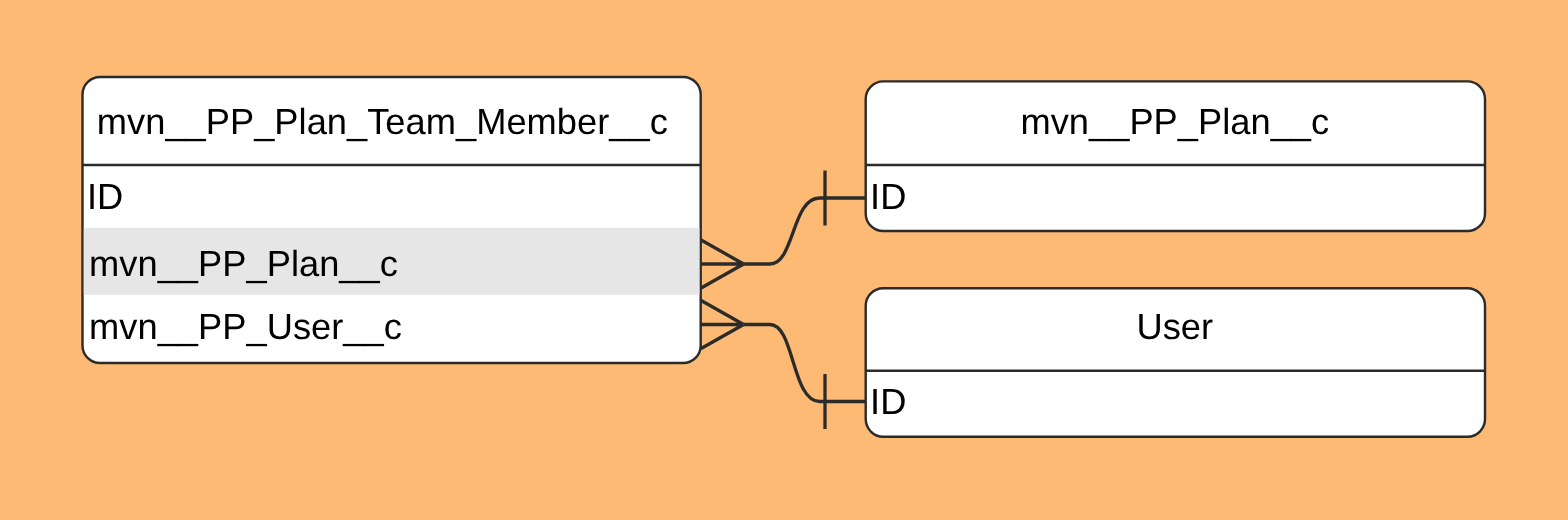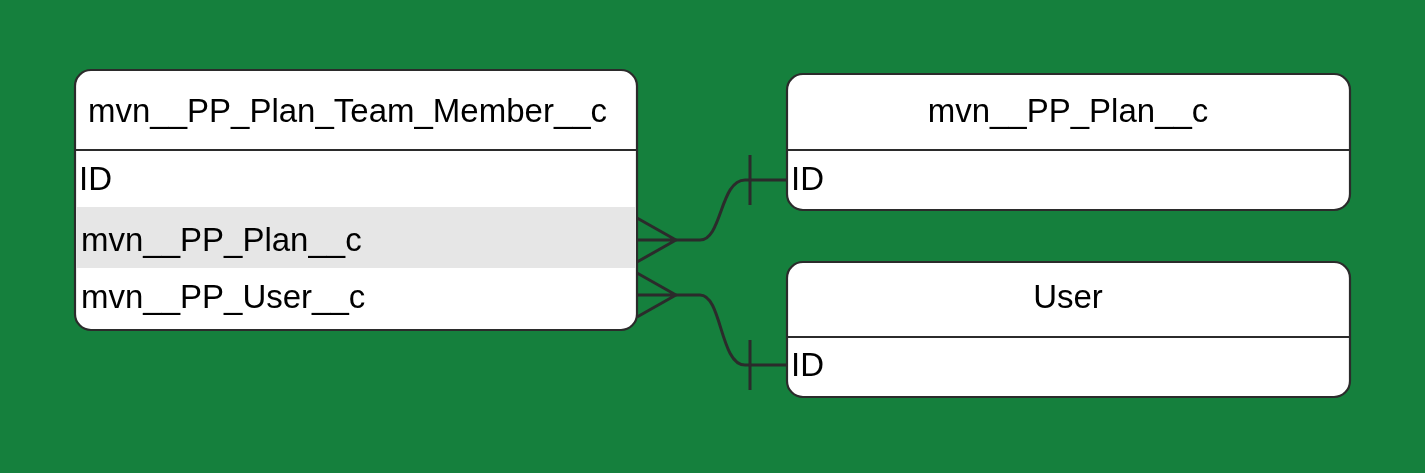--- a/index.html
+++ b/index.html
@@ -7,21 +7,21 @@
     padding: 0;
     background: #ffffff;
   }
   body {
     font-family: "Liberation Sans", sans-serif;
   }
   #diagram-canvas {
     position: relative;
     width: 1425px;
     height: 473px;
-    background: #15803d;
+    background: #fdba74;
     overflow: hidden;
   }
   #er-svg {
     position: absolute;
     top: 0;
     left: 0;
     width: 1425px;
     height: 473px;
   }
   .entity-rect {

